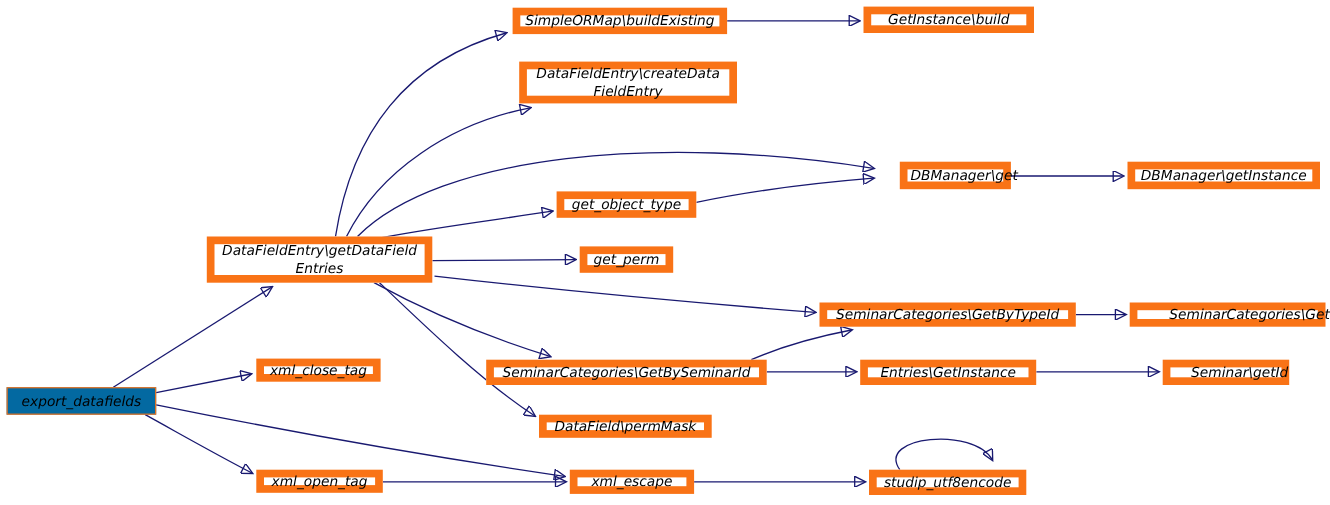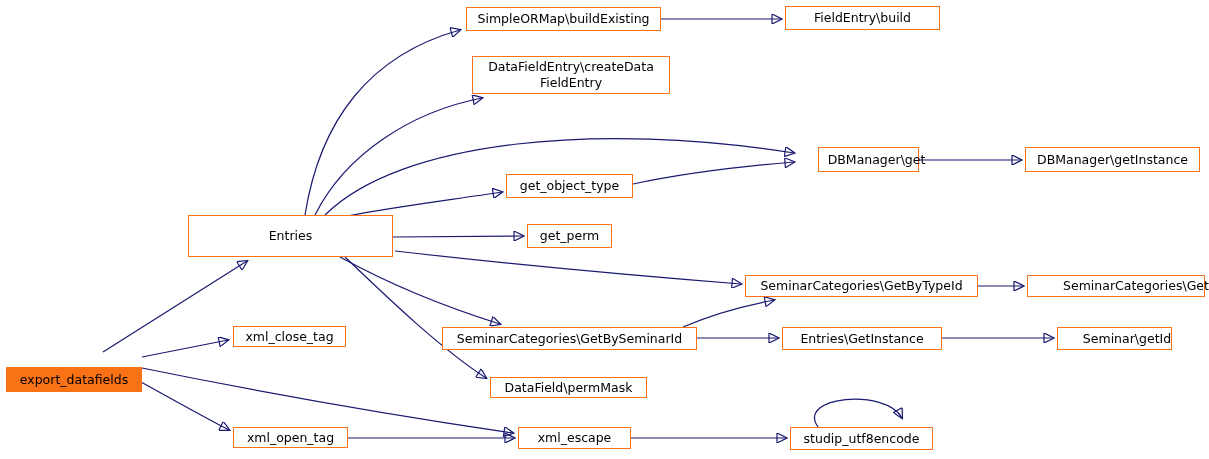--- a/index.html
+++ b/index.html
@@ -25,36 +25,36 @@
   }
   svg.edges path {
     fill: none;
     stroke: #191970;
     stroke-width: 1.2;
   }
   .node {
     position: absolute;
     box-sizing: border-box;
     background: #ffffff;
-    border: 1px solid #f97316;
+    border: 7px solid #f97316;
     color: #000000;
     font-size: 12.5px;
     line-height: 1.28;
     display: flex;
     flex-direction: column;
     align-items: center;
     justify-content: center;
     text-align: center;
     white-space: nowrap;
     cursor: pointer;
+    font-style: italic;
   }
   .node.highlight {
-    background: #f97316;
+    background: #0369a1;
     border-width: 1.5px;
-    margin-top: 15px;
   }
   .node span { display: block; }
 </style>
 </head>
 <body>
 
 <div class="stage">
   <svg class="edges" viewBox="0 0 1209 459" xmlns="http://www.w3.org/2000/svg">
     <defs>
       <marker id="arrow" viewBox="0 0 10 10" refX="9" refY="5" markerWidth="12" markerHeight="10" markerUnits="userSpaceOnUse" orient="auto">
@@ -84,20 +84,21 @@
         <path d="M348,438 L514,438" marker-end="url(#arrow)"></path>
         <path d="M620,438 L786,438" marker-end="url(#arrow)"></path>
         <path d="M818,427 C796,396 886,388 902,418" marker-end="url(#arrow)"></path>
       </g>
   </svg>
   <div id="node-layer">
       <div class="node highlight" style="left: 6px; top: 352px; width: 136px; height: 25px;">
         <span>export_datafields</span>
       </div>
       <div class="node" style="left: 188px; top: 215px; width: 205px; height: 42px;">
+        <span>DataFieldEntry\getDataField</span>
         <span>Entries</span>
       </div>
       <div class="node" style="left: 233px; top: 326px; width: 113px; height: 21px; justify-content: center;">
         <span>xml_close_tag</span>
       </div>
       <div class="node" style="left: 233px; top: 427px; width: 115px; height: 21px;">
         <span>xml_open_tag</span>
       </div>
       <div class="node" style="left: 466px; top: 7px; width: 195px; height: 24px;">
         <span>SimpleORMap\buildExisting</span>
@@ -115,21 +116,21 @@
       <div class="node" style="left: 442px; top: 327px; width: 255px; height: 23px;">
         <span>SeminarCategories\GetBySeminarId</span>
       </div>
       <div class="node" style="left: 490px; top: 377px; width: 157px; height: 21px;">
         <span>DataField\permMask</span>
       </div>
       <div class="node" style="left: 518px; top: 427px; width: 113px; height: 22px;">
         <span>xml_escape</span>
       </div>
       <div class="node" style="left: 785px; top: 6px; width: 155px; height: 24px;">
-        <span>FieldEntry\build</span>
+        <span>GetInstance\build</span>
       </div>
       <div class="node" style="left: 818px; top: 147px; width: 101px; height: 25px; padding-left: 16px;">
         <span>DBManager\get</span>
       </div>
       <div class="node" style="left: 745px; top: 275px; width: 233px; height: 22px;">
         <span>SeminarCategories\GetByTypeId</span>
       </div>
       <div class="node" style="left: 1025px; top: 147px; width: 175px; height: 25px;">
         <span>DBManager\getInstance</span>
       </div>

